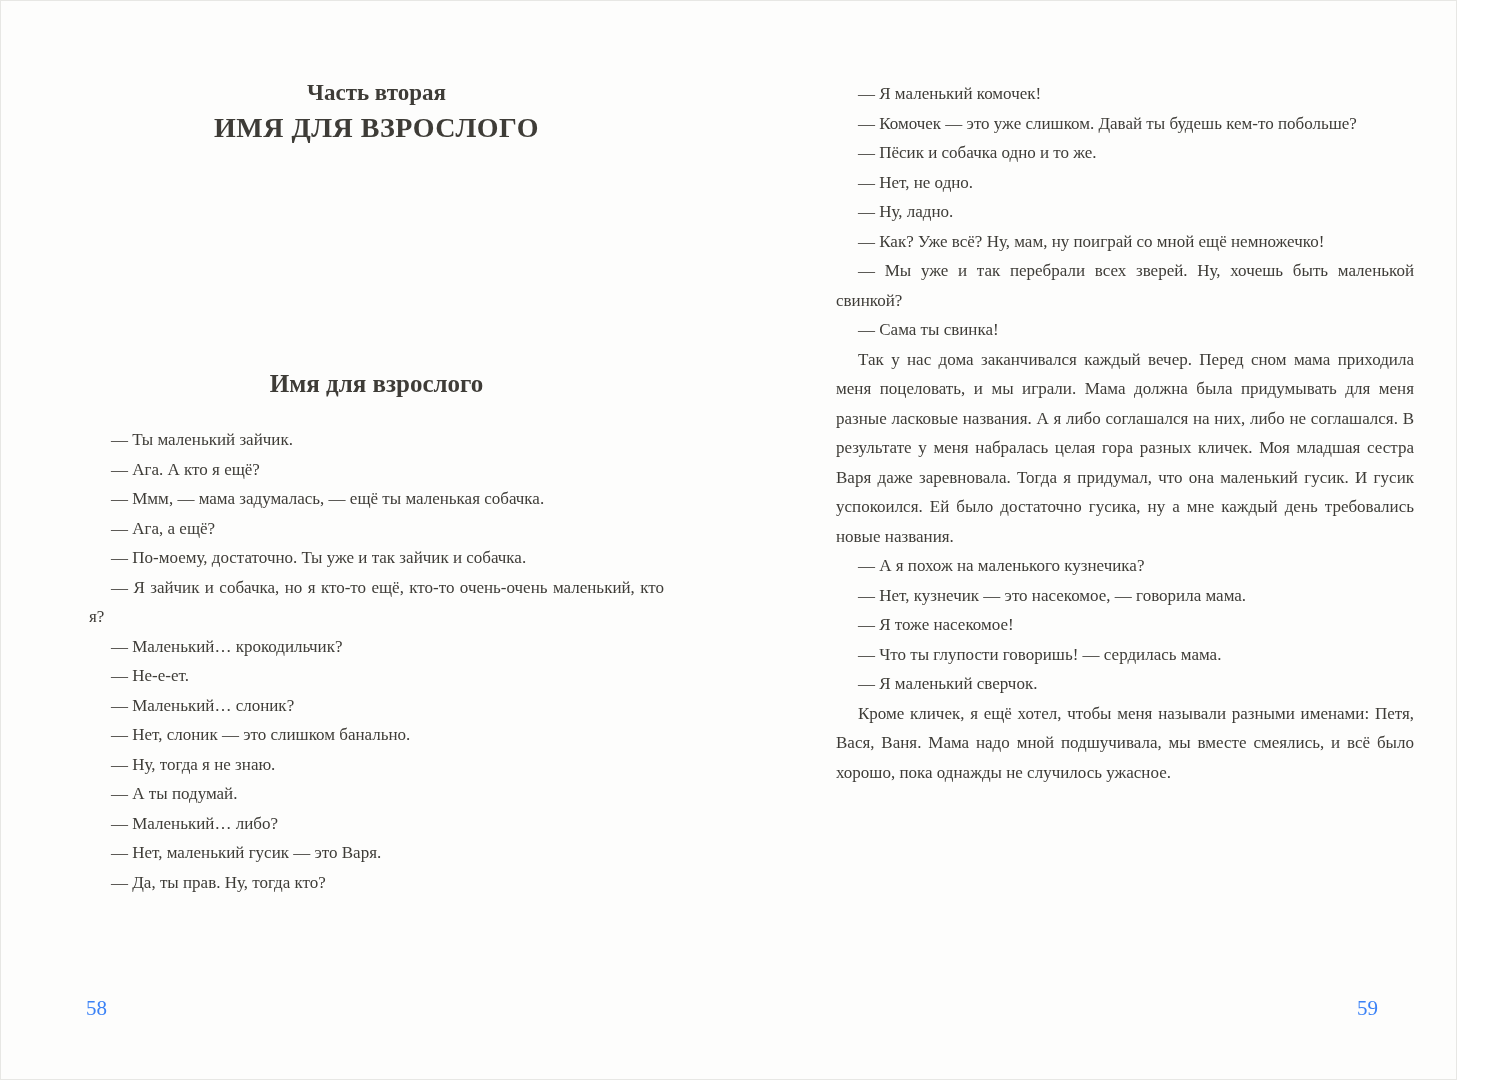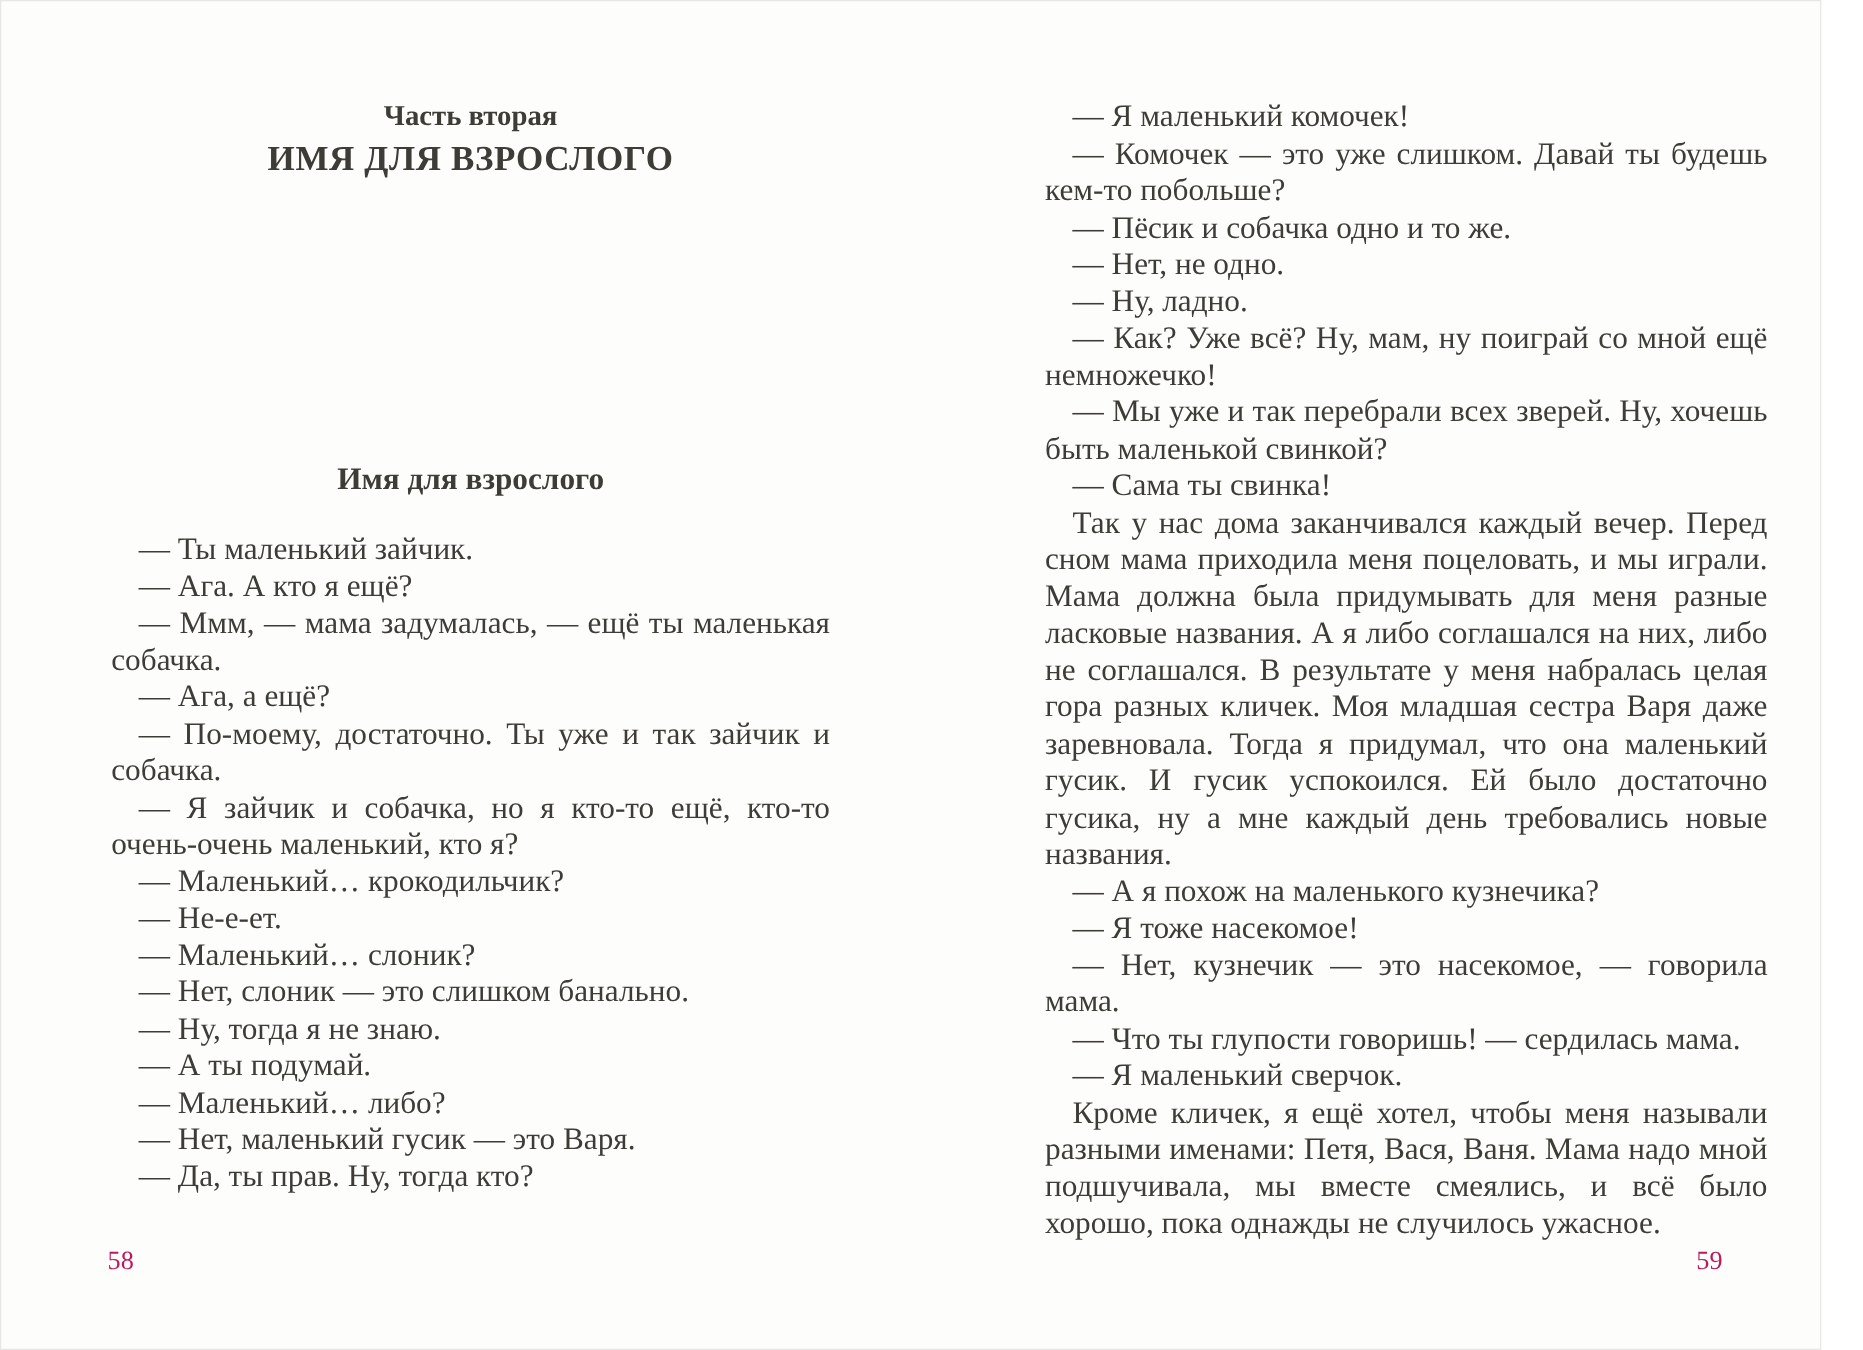--- a/index.html
+++ b/index.html
@@ -43,36 +43,36 @@
   .chapter-title {
     margin: 224px 0 0 0;
     font-size: 25px;
     font-weight: bold;
     text-align: center;
     line-height: 30px;
   }
   .body-text {
     margin-top: 26px;
     text-align: justify;
-    font-size: 25px;
+    font-size: 17px;
     line-height: 29.5px;
     hyphens: auto;
     -webkit-hyphens: auto;
   }
   .page.right .body-text { margin-top: 0; }
   .body-text p {
     margin: 0;
     padding: 0;
     text-indent: 22px;
   }
   .pagenum {
     position: absolute;
     top: 995px;
     font-size: 21px;
-    color: #be185d;
+    color: #3b82f6;
   }
   .pagenum.num-left  { left: 85px; }
   .pagenum.num-right { right: 78px; }
 </style>
 </head>
 <body>
 
 <div class="spread">
 
   <section class="page left">
@@ -103,22 +103,22 @@
         <p>— Я маленький комочек!</p>
         <p>— Комочек — это уже слишком. Давай ты будешь кем-то побольше?</p>
         <p>— Пёсик и собачка одно и то же.</p>
         <p>— Нет, не одно.</p>
         <p>— Ну, ладно.</p>
         <p>— Как? Уже всё? Ну, мам, ну поиграй со мной ещё немножечко!</p>
         <p>— Мы уже и так перебрали всех зверей. Ну, хочешь быть маленькой свинкой?</p>
         <p>— Сама ты свинка!</p>
         <p>Так у нас дома заканчивался каждый вечер. Перед сном мама приходила меня поцеловать, и мы играли. Мама должна была придумывать для меня разные ласковые названия. А я либо соглашался на них, либо не соглашался. В результате у меня набралась целая гора разных кличек. Моя младшая сестра Варя даже заревновала. Тогда я придумал, что она маленький гусик. И гусик успокоился. Ей было достаточно гусика, ну а мне каждый день требовались новые названия.</p>
         <p>— А я похож на маленького кузнечика?</p>
+        <p>— Нет, кузнечик — это насекомое, — говорила мама.</p>
         <p>— Я тоже насекомое!</p>
-        <p>— Нет, кузнечик — это насекомое, — говорила мама.</p>
         <p>— Что ты глупости говоришь! — сердилась мама.</p>
         <p>— Я маленький сверчок.</p>
         <p>Кроме кличек, я ещё хотел, чтобы меня называли разными именами: Петя, Вася, Ваня. Мама надо мной подшучивала, мы вместе смеялись, и всё было хорошо, пока однажды не случилось ужасное.</p>
       </div>
   </section>
 
   <div class="pagenum num-left">58</div>
   <div class="pagenum num-right">59</div>
 
 </div>

